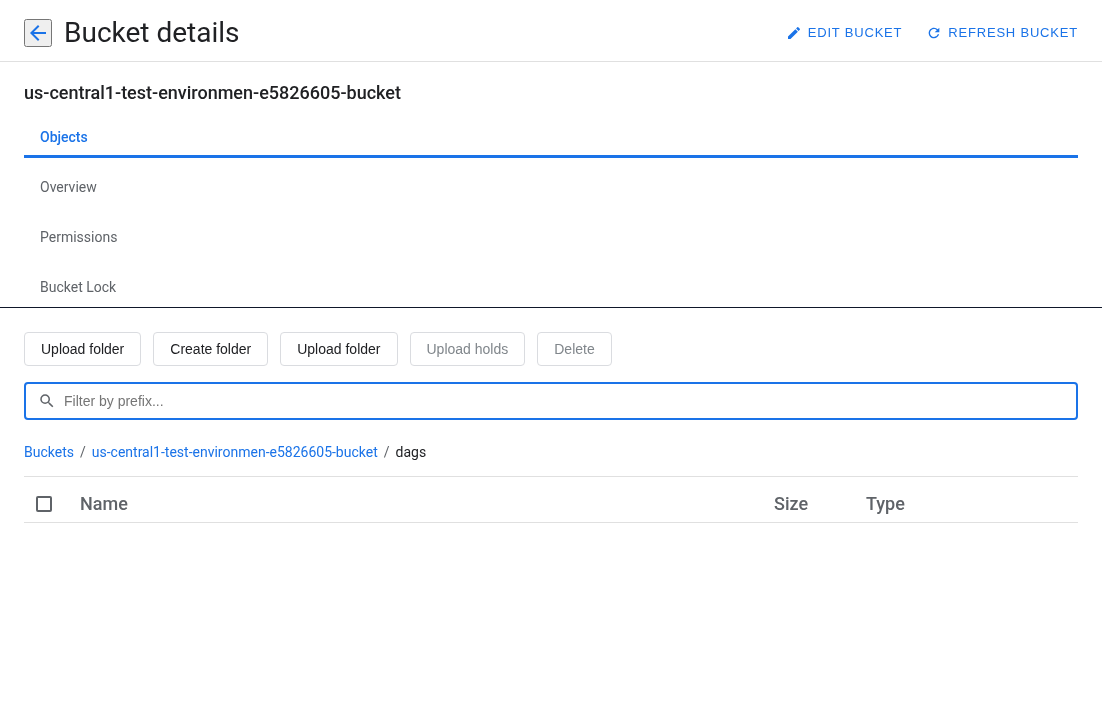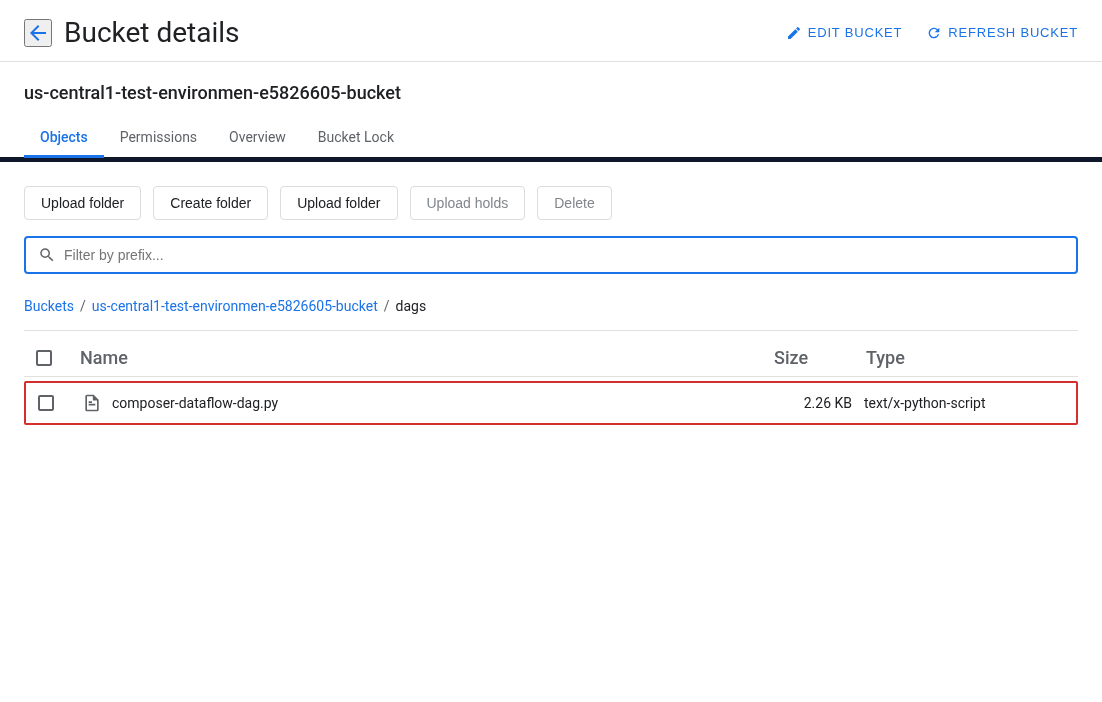--- a/index.html
+++ b/index.html
@@ -59,22 +59,23 @@
       font-size: 18px;
       font-weight: 500;
       color: #202124;
       margin-bottom: 16px;
     }
 
     
     .tabs {
       display: flex;
       padding: 0 24px;
-      border-bottom: 5px solid #0f172a;
-      gap: 0;
+      border-bottom: 1px solid #0f172a;
+      gap: 12px;
+      flex-direction: column;
     }
     .tab {
       padding: 10px 16px;
       font-size: 14px;
       color: #5f6368;
       cursor: pointer;
       border-bottom: 3px solid transparent;
       margin-bottom: -1px;
     }
     .tab.active {
@@ -254,22 +255,22 @@
     </button>
   </div>
 </div>
 
 <div class="bucket-name-section">
   <div class="bucket-name">us-central1-test-environmen-e5826605-bucket</div>
 </div>
 
 <div class="tabs">
   <div class="tab active">Objects</div>
+  <div class="tab">Overview</div>
   <div class="tab">Permissions</div>
-  <div class="tab">Overview</div>
   <div class="tab">Bucket Lock</div>
 </div>
 
 <div class="toolbar">
   <button class="toolbar-btn">Upload folder</button>
   <button class="toolbar-btn">Create folder</button>
   <button class="toolbar-btn">Upload folder</button>
   <button class="toolbar-btn disabled">Upload holds</button>
   <button class="toolbar-btn disabled">Delete</button>
 </div>
@@ -298,28 +299,13 @@
 <div class="table-section">
   <div class="table-header-row">
     <div class="col-check">
       <div class="checkbox"></div>
     </div>
     <div class="col-name th">Name</div>
     <div class="col-size th">Size</div>
     <div class="col-type th">Type</div>
   </div>
 
-  <div class="table-row">
-    <div class="col-check">
-      <div class="checkbox"></div>
-    </div>
-    <div style="display:flex; align-items:center; flex:1; gap:10px;">
-      <div class="file-icon">
-        <svg width="20" height="20" viewBox="0 0 24 24" fill="#5f6368">
-          <path d="M14 2H6c-1.1 0-2 .9-2 2v16c0 1.1.9 2 2 2h12c1.1 0 2-.9 2-2V8l-6-6zM6 20V4h7v5h5v11H6zm2-7h8v2H8v-2zm0-3h4v2H8V10z"></path>
-        </svg>
-      </div>
-      <span class="file-name">composer-dataflow-dag.py</span>
-    </div>
-    <div class="file-size">2.26 KB</div>
-    <div class="file-type">text/x-python-script</div>
-  </div>
 </div>
 
 </body></html>

